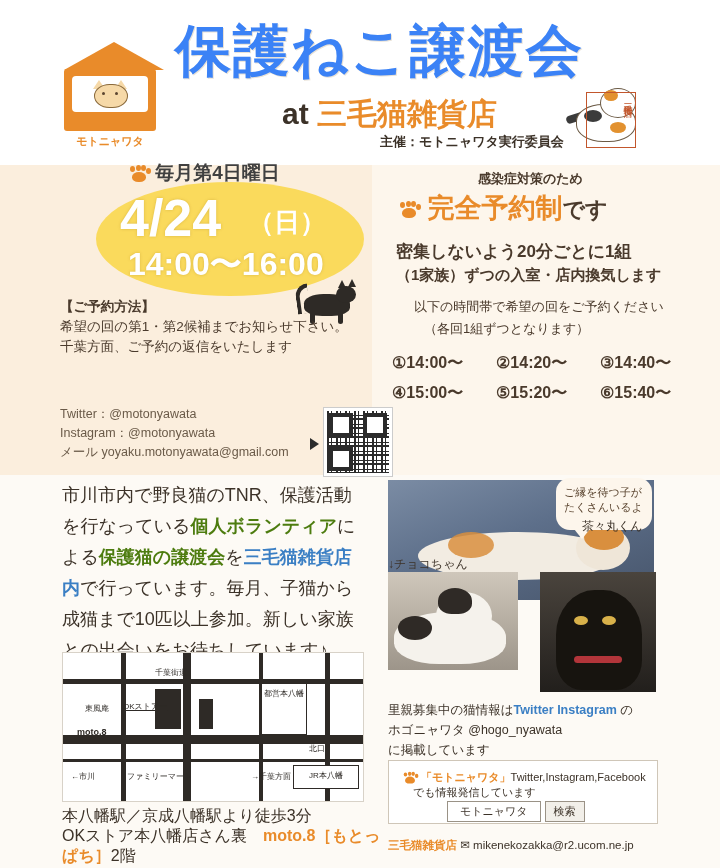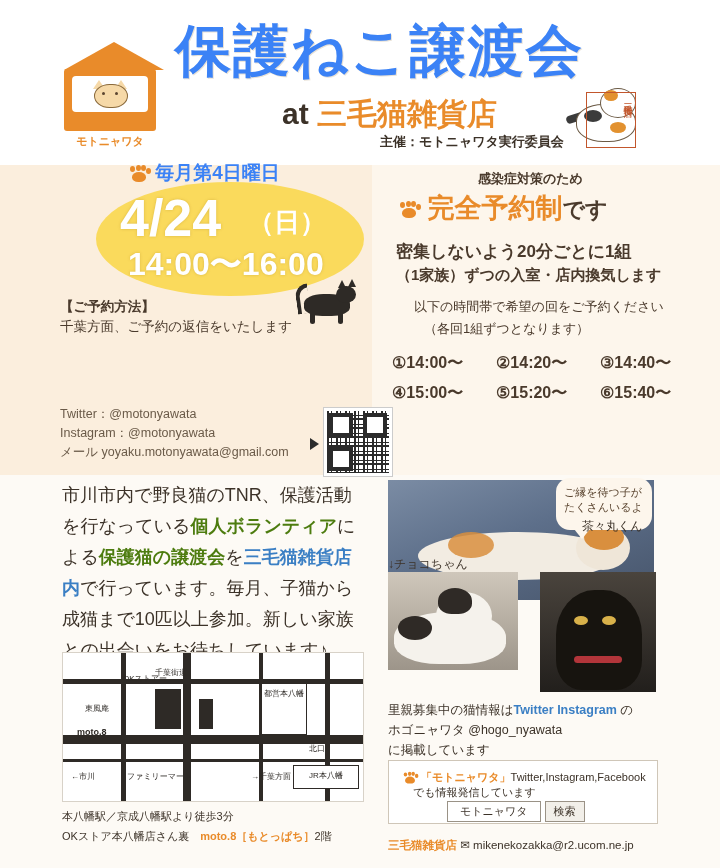--- a/index.html
+++ b/index.html
@@ -107,21 +107,21 @@
   }
   .paw{
     display:inline-block;position:relative;width:22px;height:18px;vertical-align:middle;
   }
   .paw .pad{position:absolute;left:4px;top:7px;width:14px;height:10px;background:#e98b2a;border-radius:50% 50% 45% 45%;}
   .paw .t{position:absolute;width:5px;height:6px;background:#e98b2a;border-radius:50%;top:1px;}
   .paw .t1{left:2px;} .paw .t2{left:7.5px;top:0px;} .paw .t3{left:13px;top:0px;} .paw .t4{left:18px;top:3px;}
 
   .date-line{
     position:absolute;left:128px;top:160px;
-    font-size:19px;font-weight:bold;color:#3b82f6;
+    font-size:19px;font-weight:bold;color:#404040;
   }
   .oval{
     position:absolute;left:96px;top:182px;width:268px;height:114px;
     background:#fada5c;border-radius:50%;
   }
   .date-big{
     position:absolute;left:120px;top:188px;
     font-size:52px;font-weight:bold;color:#ffffff;
     text-shadow:0 0 3px rgba(160,120,30,.35);
   }
@@ -261,21 +261,21 @@
   }
   .map .rd{position:absolute;background:#2e2a26;}
   .map .rd.h{height:5px;} .map .rd.v{width:5px;}
   .map .lbl{position:absolute;font-size:8px;color:#2e2a26;}
   .map .box{position:absolute;background:#2e2a26;}
   .map .sta{position:absolute;border:1.5px solid #2e2a26;background:#fff;font-size:8px;text-align:center;color:#2e2a26;}
   .map .shop{position:absolute;font-size:9px;font-weight:bold;color:#2e2a26;}
 
   .map-note{
     position:absolute;left:62px;top:806px;width:320px;
-    font-size:11px;line-height:20px;color:#3c3228;
+    font-size:16px;line-height:20px;color:#3c3228;
   }
   .map-note .org{color:#e98b2a;font-weight:bold;}
 
   
   .bot-box{
     position:absolute;left:388px;top:760px;width:268px;height:62px;
     border:1px solid #cfc6b8;background:#ffffff;
   }
   .bot-box .l1{position:absolute;left:10px;top:8px;font-size:11px;color:#3c3228;}
   .bot-box .l1 .org{color:#e98b2a;font-weight:bold;}
@@ -348,20 +348,21 @@
     <div class="bd"></div>
     <div class="lg1"></div>
     <div class="lg2"></div>
     <div class="e1"></div>
     <div class="e2"></div>
     <div class="hd"></div>
   </div>
 
   <div class="howto">
     <div class="hd">【ご予約方法】</div>
+    <div>希望の回の第1・第2候補までお知らせ下さい。</div>
     <div>千葉方面、ご予約の返信をいたします</div>
   </div>
 
   <div class="contact">
     <div>Twitter：@motonyawata</div>
     <div>Instagram：@motonyawata</div>
     <div>メール yoyaku.motonyawata@gmail.com</div>
   </div>
   <div class="tri"></div>
   <div class="qr">
@@ -434,21 +435,21 @@
     <div class="rd h" style="left:0;top:106px;width:300px;height:3px;"></div>
     <div class="rd v" style="left:58px;top:0;height:148px;"></div>
     <div class="rd v" style="left:120px;top:0;height:148px;width:8px;"></div>
     <div class="rd v" style="left:196px;top:0;height:148px;width:4px;"></div>
     <div class="rd v" style="left:262px;top:0;height:148px;"></div>
     <div class="box" style="left:92px;top:36px;width:26px;height:40px;"></div>
     <div class="box" style="left:136px;top:46px;width:14px;height:30px;"></div>
     <div class="sta" style="left:198px;top:30px;width:44px;height:46px;line-height:11px;padding-top:4px;">都営本八幡</div>
     <div class="sta" style="left:230px;top:112px;width:64px;height:22px;line-height:20px;">JR本八幡</div>
     <div class="lbl" style="left:92px;top:14px;">千葉街道</div>
-    <div class="lbl" style="left:60px;top:20px;text-decoration:underline;">OKストアー</div>
+    <div class="lbl" style="left:60px;top:48px;text-decoration:underline;">OKストアー</div>
     <div class="lbl" style="left:22px;top:50px;">東風庵</div>
     <div class="shop" style="left:14px;top:74px;">moto.8</div>
     <div class="lbl" style="left:246px;top:90px;">北口</div>
     <div class="lbl" style="left:8px;top:118px;">←市川</div>
     <div class="lbl" style="left:64px;top:118px;">ファミリーマート</div>
     <div class="lbl" style="left:188px;top:118px;">→千葉方面</div>
   </div>
 
   <div class="map-note">
     <div>本八幡駅／京成八幡駅より徒歩3分</div>

